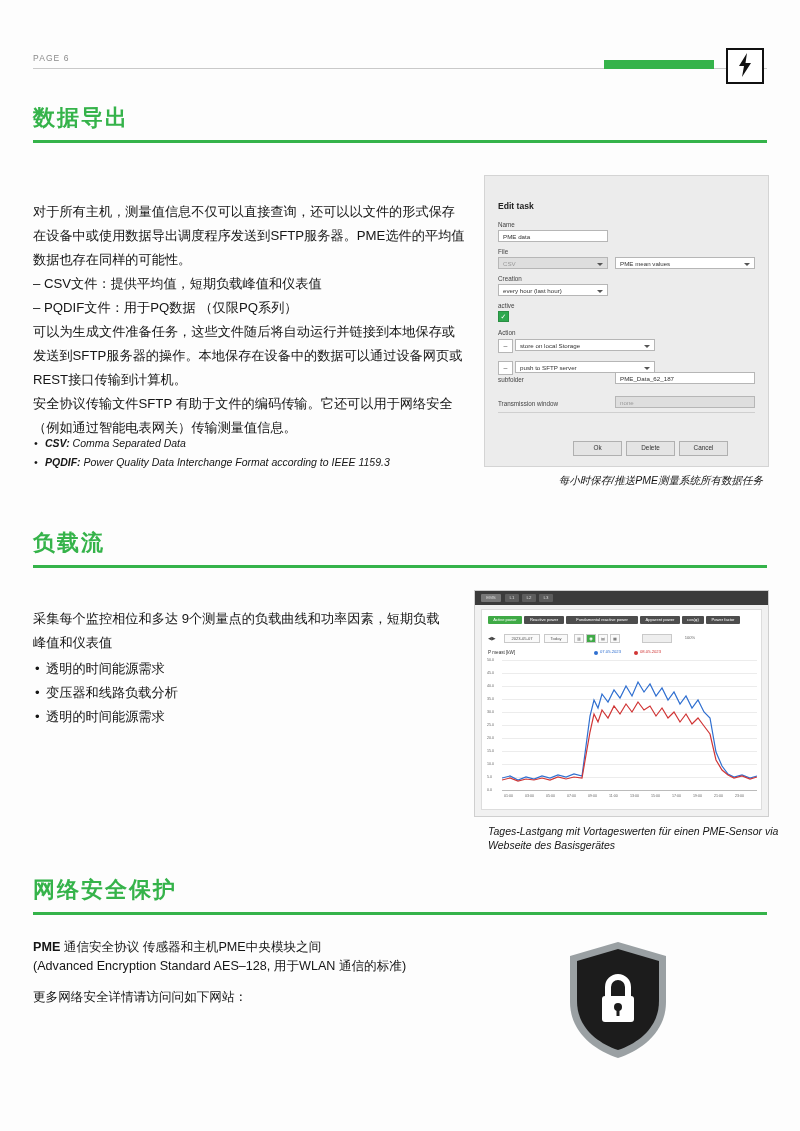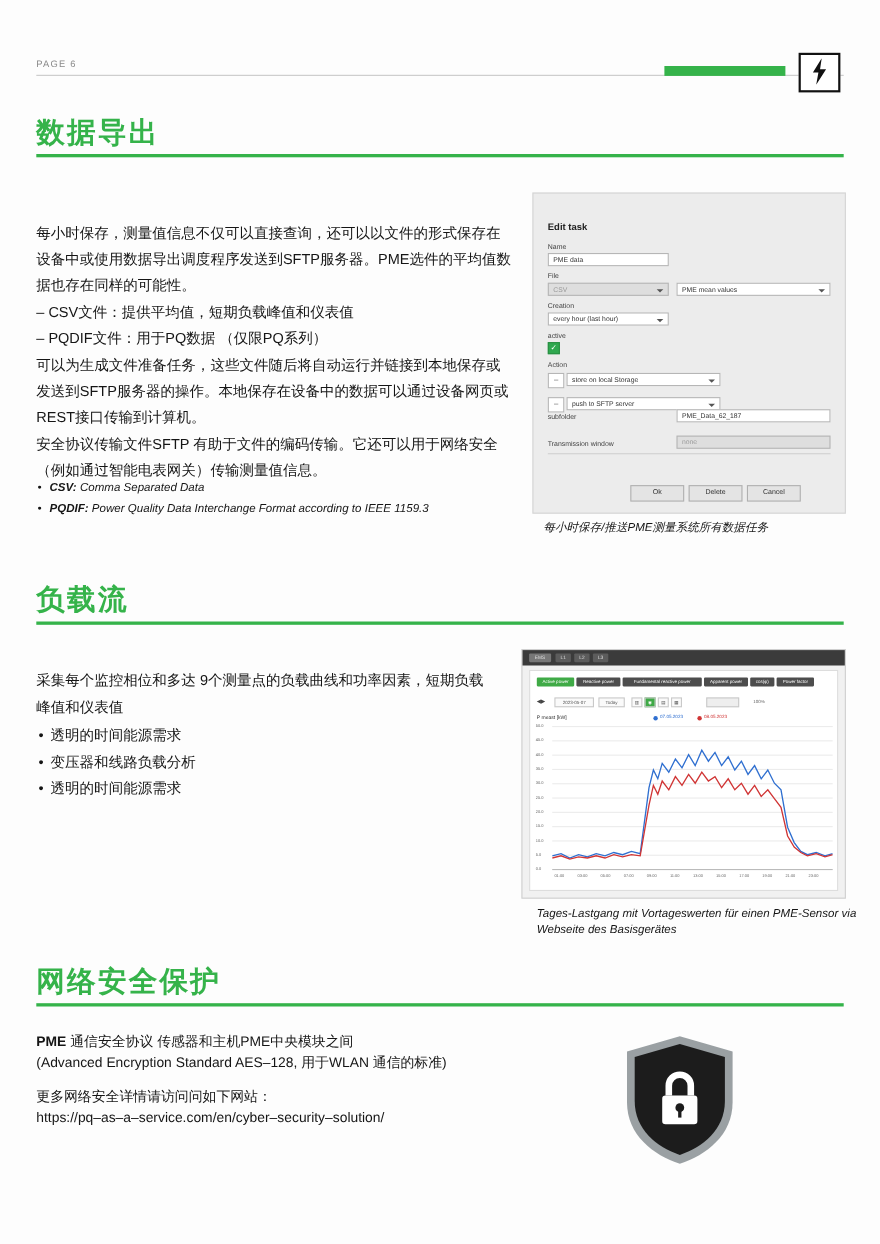--- a/index.html
+++ b/index.html
@@ -32,21 +32,21 @@
   }
   .hdr-logo{
     position:absolute;left:726px;top:48px;width:34px;height:32px;
     border:2px solid #111;background:#fff;
   }
   .hdr-logo svg{display:block;margin:3px auto 0;}
 
   
   .sec-title{
     position:absolute;
-    font-size:26px;font-weight:700;color:#35b34a;
+    font-size:22px;font-weight:700;color:#35b34a;
     letter-spacing:2px;
   }
   .sec-rule{
     position:absolute;height:3px;background:#35b34a;
   }
 
   
   .body-text{
     position:absolute;
     font-size:13.2px;line-height:24px;color:#151515;
@@ -178,21 +178,21 @@
       <svg width="14" height="24" viewBox="0 0 14 24">
           <polygon points="9,0 1,13 6,13 4,24 13,10 7.5,10" fill="#111"></polygon>
         </svg>
     </div>
   </div>
 
   <div class="sec-title" style="left:33px;top:103px;">数据导出</div>
   <div class="sec-rule" style="left:33px;top:140px;width:734px;"></div>
 
   <div class="body-text" style="left:33px;top:200px;width:435px;">
-    <p>每小时保存，测量值信息不仅可以直接查询，还可以以文件的形式保存在设备中或使用数据导出调度程序发送到SFTP服务器。PME选件的平均值数据也存在同样的可能性。</p>
+    <p>对于所有主机，测量值信息不仅可以直接查询，还可以以文件的形式保存在设备中或使用数据导出调度程序发送到SFTP服务器。PME选件的平均值数据也存在同样的可能性。</p>
     <p class="dash-line">– CSV文件：提供平均值，短期负载峰值和仪表值</p>
     <p class="dash-line">– PQDIF文件：用于PQ数据 （仅限PQ系列）</p>
     <p>可以为生成文件准备任务，这些文件随后将自动运行并链接到本地保存或发送到SFTP服务器的操作。本地保存在设备中的数据可以通过设备网页或REST接口传输到计算机。</p>
     <p>安全协议传输文件SFTP 有助于文件的编码传输。它还可以用于网络安全 （例如通过智能电表网关）传输测量值信息。</p>
   </div>
 
   <div style="position:absolute;left:45px;top:436px;width:430px;">
     <ul class="bullet-list small-italic" style="margin:0;padding:0;">
       <li>
         <b>CSV:</b><span> Comma Separated Data</span>
@@ -234,21 +234,21 @@
     <div class="dlg-label" style="left:13px;top:224px;">Transmission window</div>
     <div class="dlg-input disabled" style="left:130px;top:220px;width:140px;">none</div>
 
     <div class="dlg-divider" style="top:236px;"></div>
 
     <div class="dlg-btn" style="left:88px;top:265px;">Ok</div>
     <div class="dlg-btn" style="left:141px;top:265px;">Delete</div>
     <div class="dlg-btn" style="left:194px;top:265px;">Cancel</div>
   </div>
 
-  <div class="caption" style="left:494px;top:473px;width:283px;">每小时保存/推送PME测量系统所有数据任务</div>
+  <div class="caption" style="left:480px;top:473px;width:283px;text-align:right;">每小时保存/推送PME测量系统所有数据任务</div>
 
   <div class="sec-title" style="left:33px;top:528px;">负载流</div>
   <div class="sec-rule" style="left:33px;top:565px;width:734px;"></div>
 
   <div class="body-text" style="left:33px;top:607px;width:415px;">
     <p>采集每个监控相位和多达 9个测量点的负载曲线和功率因素，短期负载峰值和仪表值</p>
     <ul class="bullet-list" style="margin-top:2px;">
       <li>透明的时间能源需求</li>
       <li>变压器和线路负载分析</li>
       <li>透明的时间能源需求</li>
@@ -336,21 +336,20 @@
 
   <div class="sec-title" style="left:33px;top:875px;">网络安全保护</div>
   <div class="sec-rule" style="left:33px;top:912px;width:734px;"></div>
 
   <div style="position:absolute;left:33px;top:938px;width:440px;font-size:12.6px;line-height:19px;color:#151515;">
     <div>
       <b>PME</b><span> 通信安全协议 传感器和主机PME中央模块之间</span>
     </div>
     <div>(Advanced Encryption Standard AES–128, 用于WLAN 通信的标准)</div>
     <div style="margin-top:12px;">更多网络安全详情请访问问如下网站：</div>
-    <div>https://pq–as–a–service.com/en/cyber–security–solution/</div>
   </div>
 
   <div class="shield">
     <svg width="104" height="120" viewBox="0 0 104 120">
       <path d="M52 2 L100 16 L100 62 C100 92 76 110 52 118 C28 110 4 92 4 62 L4 16 Z" fill="#9aa0a3"></path>
       <path d="M52 9 L93 21 L93 61 C93 87 73 103 52 110 C31 103 11 87 11 61 L11 21 Z" fill="#1c1c1c"></path>
       <rect x="36" y="56" width="32" height="26" rx="3" fill="#ffffff"></rect>
       <path d="M42 56 L42 47 A10 10 0 0 1 62 47 L62 56" fill="none" stroke="#ffffff" stroke-width="6"></path>
       <circle cx="52" cy="67" r="4" fill="#1c1c1c"></circle>
       <rect x="50.5" y="67" width="3" height="9" fill="#1c1c1c"></rect>

